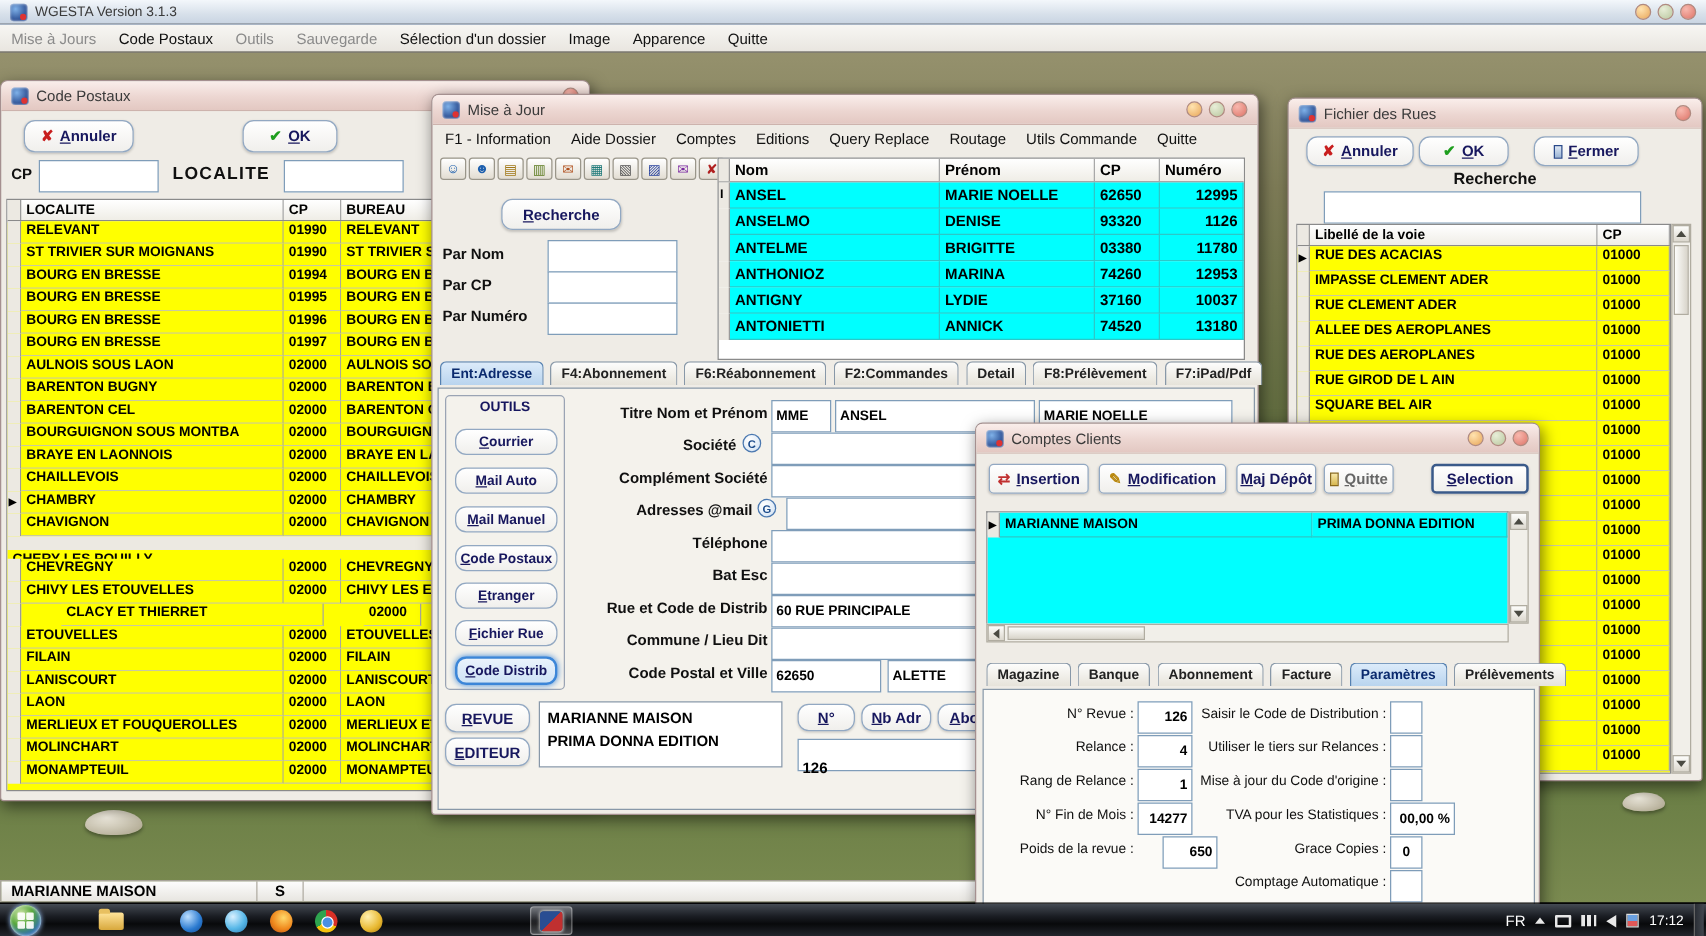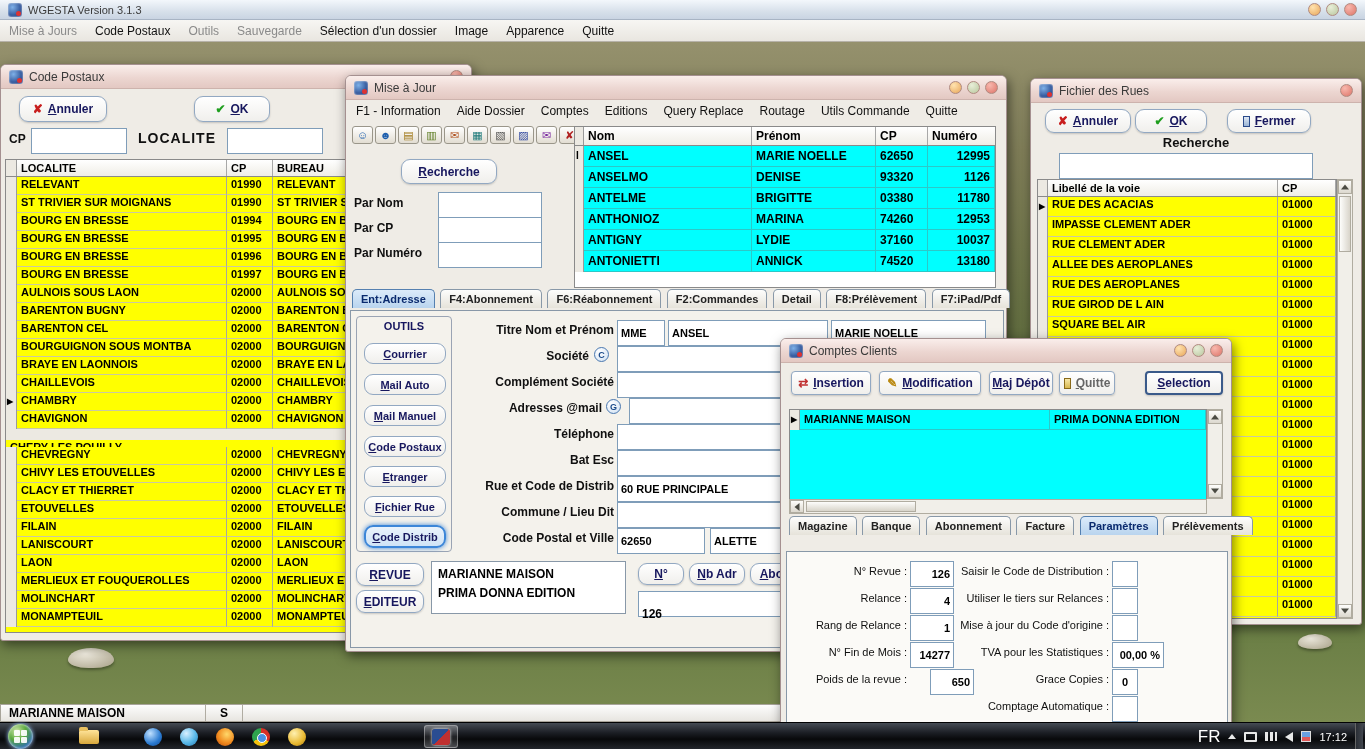--- a/index.html
+++ b/index.html
@@ -91,21 +91,21 @@
   .tfolder:before{content:"";position:absolute;left:0;top:-3px;width:9px;height:4px;background:#e8c060;border-radius:2px 2px 0 0;}
   .tball{width:18px;height:18px;border-radius:50%;}
   .tie{background:radial-gradient(circle at 35% 30%,#bfe0ff,#2a7ad0 60%,#16498e);}
   .tmedia{background:radial-gradient(circle at 35% 30%,#d8f0ff,#58b8e8 55%,#2878b0);}
   .tff{background:radial-gradient(circle at 60% 35%,#ffd86a,#f08a1e 55%,#b84a10);}
   .tchrome{background:conic-gradient(#d83026 0 33%,#f4c20d 33% 66%,#2ea44f 66% 100%);position:relative;}
   .tchrome:after{content:"";position:absolute;left:5px;top:5px;width:8px;height:8px;border-radius:50%;background:#4a90e2;border:1px solid #fff;}
   .tyellow{background:radial-gradient(circle at 35% 30%,#fff0b0,#e8b830 60%,#a87810);}
   .twg{width:18px;height:16px;background:linear-gradient(135deg,#2a4d92 50%,#c03030 50%);border-radius:3px;box-shadow:0 0 3px #fff;}
   .tray{position:absolute;right:0;top:0;height:27px;display:flex;align-items:center;gap:8px;padding-right:2px;color:#fff;z-index:61;}
-  .lang{font-size:17px;color:#fff;}
+  .lang{font-size:12px;color:#fff;}
   .trarrow{width:0;height:0;border-left:4px solid transparent;border-right:4px solid transparent;border-bottom:5px solid #e8e8e8;}
   .trmon{width:13px;height:10px;border:2px solid #e8e8e8;border-radius:1px;}
   .trnet{width:12px;height:9px;background:repeating-linear-gradient(90deg,#e8e8e8 0 3px,transparent 3px 5px);}
   .trvol{width:0;height:0;border-top:5px solid transparent;border-bottom:5px solid transparent;border-right:8px solid #e8e8e8;}
   .trflag{width:10px;height:11px;background:linear-gradient(#6aa0e0 50%,#e05858 50%);border:1px solid #ddd;}
   .clock{font-size:11px;color:#fff;}
   .showdesk{width:8px;height:27px;background:linear-gradient(90deg,#2a2e35,#42474f);border-left:1px solid #666;}
 </style>
 </head>
 <body>
@@ -281,21 +281,21 @@
             <div class="td" style="flex:1;">CHEVREGNY</div>
           </div>
 
           <div class="trow yrow" style="height:18px;">
             <div class="gut"></div>
             <div class="td" style="flex:0 0 210px;">CHIVY LES ETOUVELLES</div>
             <div class="td" style="flex:0 0 46px;">02000</div>
             <div class="td" style="flex:1;">CHIVY LES ETOUVELL</div>
           </div>
 
-          <div class="trow yrow" style="height:18px;">
+          <div class="trow yrow" style="height:18px;gap:32px;">
             <div class="gut"></div>
             <div class="td" style="flex:0 0 210px;">CLACY ET THIERRET</div>
             <div class="td" style="flex:0 0 46px;">02000</div>
             <div class="td" style="flex:1;">CLACY ET THIERRET</div>
           </div>
 
           <div class="trow yrow" style="height:18px;">
             <div class="gut"></div>
             <div class="td" style="flex:0 0 210px;">ETOUVELLES</div>
             <div class="td" style="flex:0 0 46px;">02000</div>
@@ -811,21 +811,21 @@
     </div>
     <div class="hsc" style="left:8px;top:160px;width:418px;">
       <div class="sbb">
           <span class="tri lf"></span>
         </div>
       <div class="sbtrack">
           <div class="sbthumb" style="left:2px;width:110px;"></div>
         </div>
     </div>
 
-    <div style="position:absolute;left:8px;top:177px;white-space:nowrap;">
+    <div style="position:absolute;left:8px;top:191px;white-space:nowrap;">
       <span class="tab">Magazine</span>
       <span class="tab">Banque</span>
       <span class="tab">Abonnement</span>
       <span class="tab">Facture</span>
       <span class="tab act">Paramètres</span>
       <span class="tab">Prélèvements</span>
     </div>
     <div class="panel" style="left:5px;top:212px;width:442px;height:196px;background:#fbfaf7;"></div>
 
     <div class="lab n r" style="left:16px;top:226px;width:110px;">N° Revue :</div>

